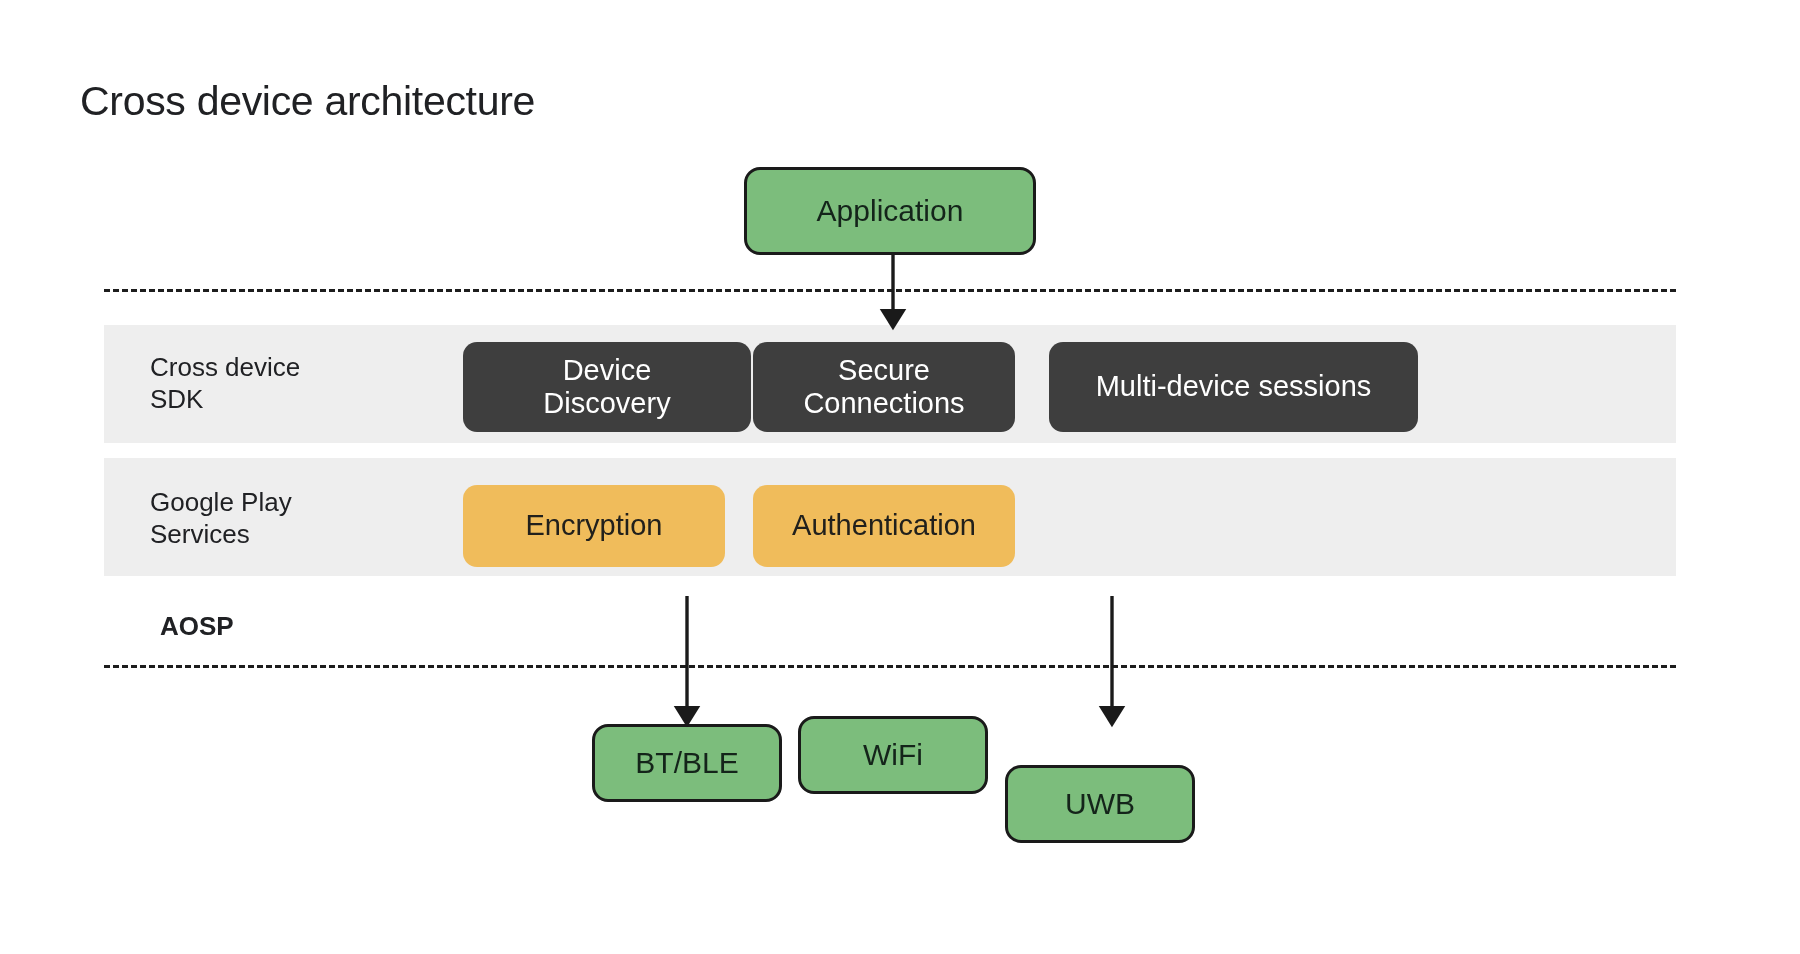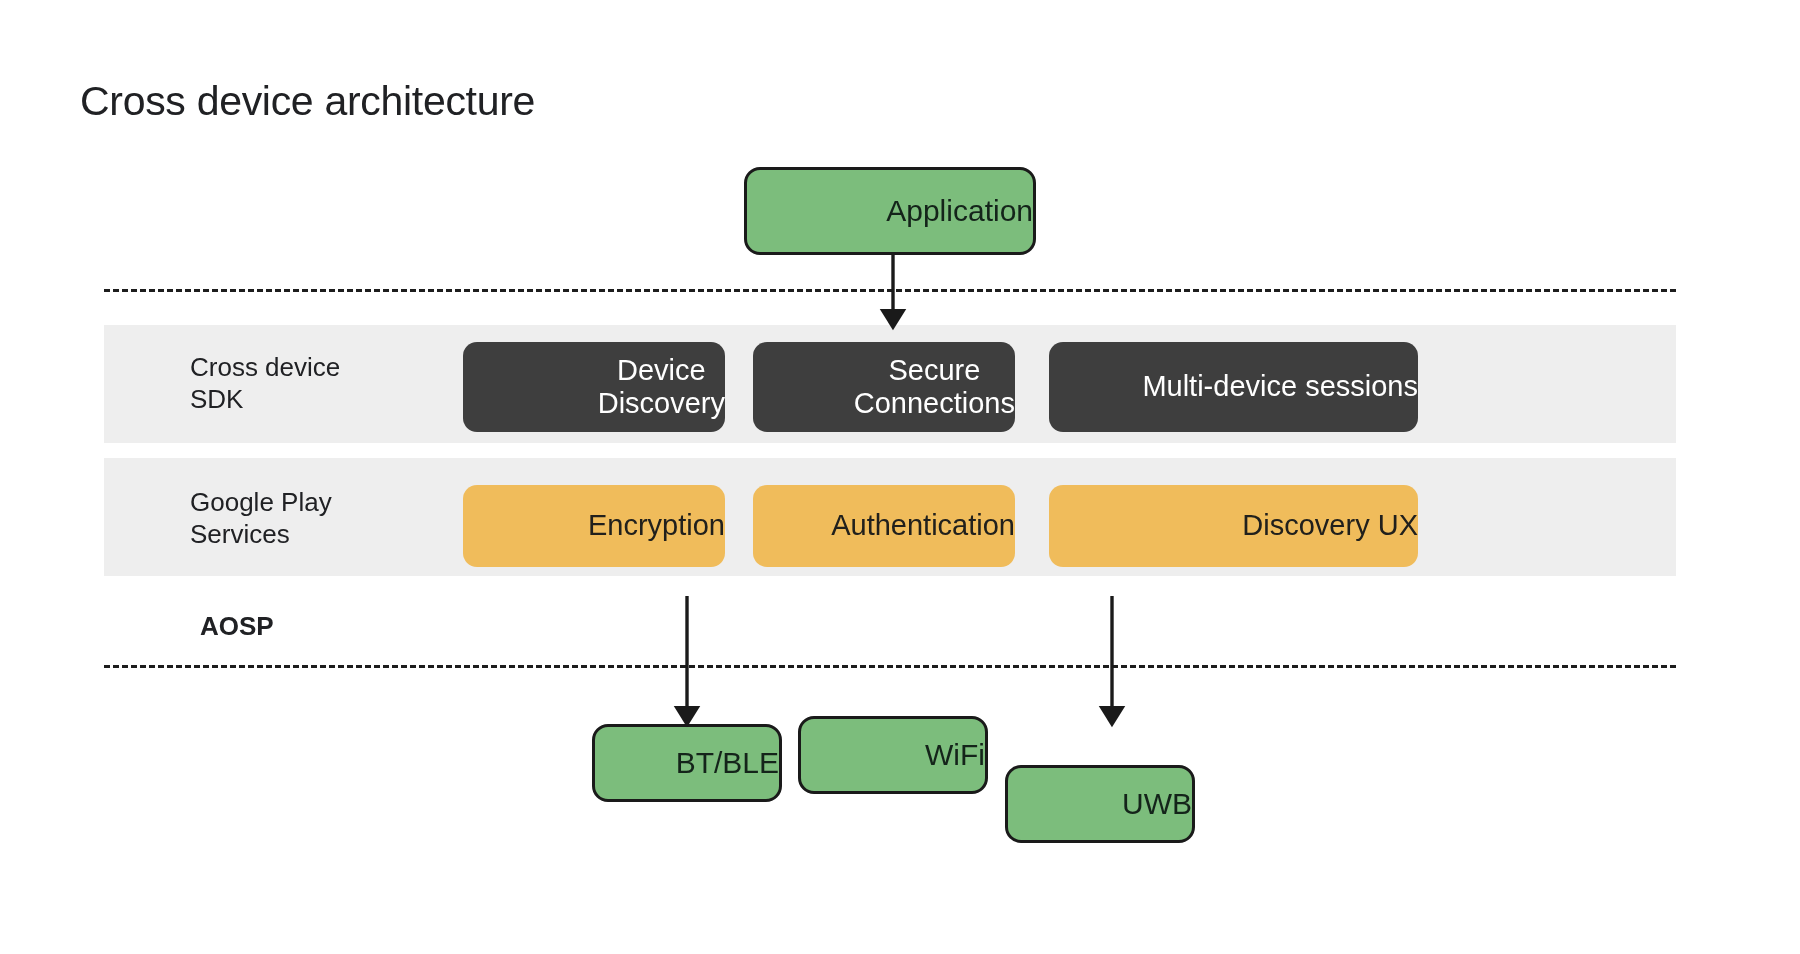--- a/index.html
+++ b/index.html
@@ -33,21 +33,21 @@
     letter-spacing: -0.3px;
     color: #202124;
     white-space: nowrap;
   }
 
   
   .node {
     position: absolute;
     display: flex;
     align-items: center;
-    justify-content: flex-end;
+    justify-content: center;
     text-align: center;
     box-sizing: border-box;
     line-height: 1.14;
     white-space: pre-line;
   }
 
   .node-green {
     background: #7cbd7c;
     border: 3px solid #1a1a1a;
     border-radius: 16px;
@@ -79,21 +79,20 @@
     box-sizing: border-box;
   }
 
   .band-label {
     position: absolute;
     font-size: 26px;
     font-weight: 400;
     color: #202124;
     line-height: 1.22;
     white-space: pre-line;
-    margin-left: 40px;
   }
 
   
   .dashed-rule {
     position: absolute;
     height: 0;
     border-top: 3px dashed #1d1d1d;
   }
 
   
@@ -116,21 +115,21 @@
     <span>Application</span>
   </div>
 
   <div class="dashed-rule" style="left:104px; top:289px; width:1572px;"></div>
 
   <div class="band" style="left:104px; top:325px; width:1572px; height:118px;"></div>
 
   <div class="band-label" style="left:150px; top:352px; width:300px;">Cross device
 SDK</div>
 
-  <div class="node node-dark" style="left:463px; top:342px; width:262px; height:90px;">
+  <div class="node node-dark" style="left:463px; top:342px; width:288px; height:90px;">
     <span>Device
 Discovery</span>
   </div>
 
   <div class="node node-dark" style="left:1049px; top:342px; width:369px; height:90px;">
     <span>Multi-device sessions</span>
   </div>
 
   <div class="node node-dark" style="left:753px; top:342px; width:262px; height:90px;">
     <span>Secure
@@ -143,23 +142,20 @@
 Services</div>
 
   <div class="node node-amber" style="left:753px; top:485px; width:262px; height:82px;">
     <span>Authentication</span>
   </div>
 
   <div class="node node-amber" style="left:463px; top:485px; width:262px; height:82px;">
     <span>Encryption</span>
   </div>
 
-  <div class="node node-amber" style="left:1049px; top:485px; width:369px; height:82px;">
-    <span>Discovery UX</span>
-  </div>
 
   <div class="band-label" style="left:160px; top:611px; width:300px;font-weight:bold;">AOSP</div>
 
   <div class="dashed-rule" style="left:104px; top:665px; width:1572px;"></div>
 
   <div class="node node-green" style="left:592px; top:724px; width:190px; height:78px;">
     <span>BT/BLE</span>
   </div>
 
   <div class="node node-green" style="left:798px; top:716px; width:190px; height:78px;">

